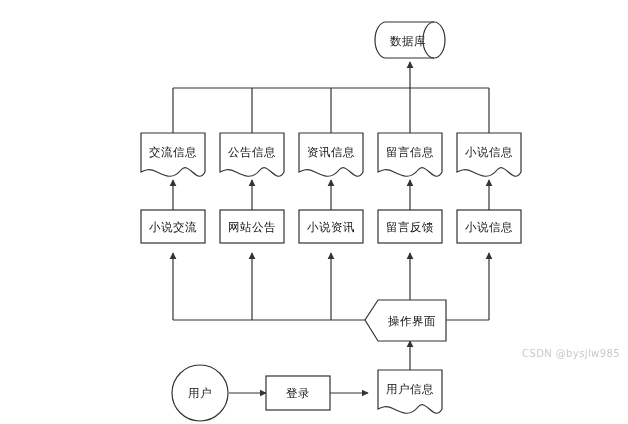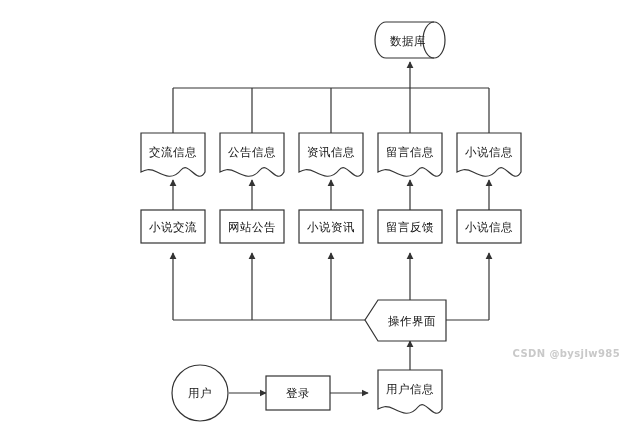--- a/index.html
+++ b/index.html
@@ -23,21 +23,20 @@
   }
   .watermark{
     position:absolute;
     right:8px;bottom:5px;
     font-family:"DejaVu Sans","Liberation Sans",sans-serif;
     font-size:10px;
     color:#c9c9c9;
     letter-spacing:0.4px;
     white-space:nowrap;
     user-select:none;
-    font-weight:bold;
   }
 </style>
 </head>
 <body>
 
 <div id="diagram-root">
 
   <svg id="flow" viewBox="0 0 628 424">
     <defs>
       <marker id="arrow" viewBox="0 0 10 10" refX="9" refY="5" markerWidth="6" markerHeight="6" orient="auto-start-reverse">

